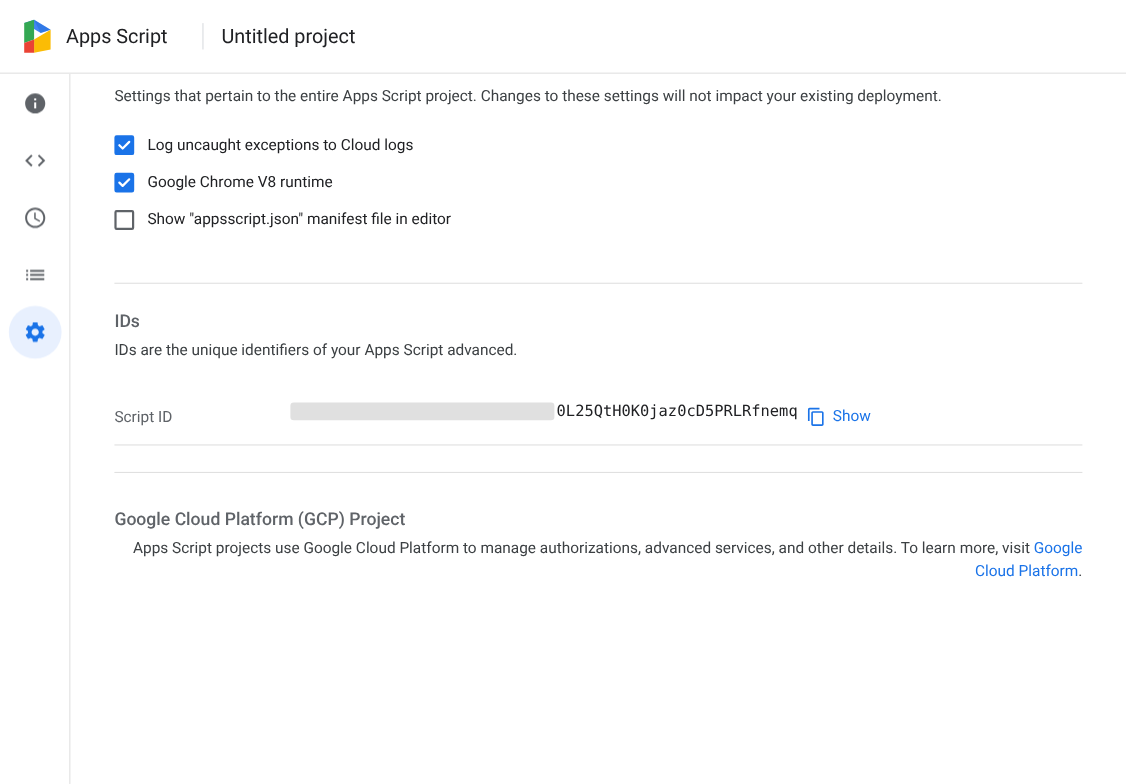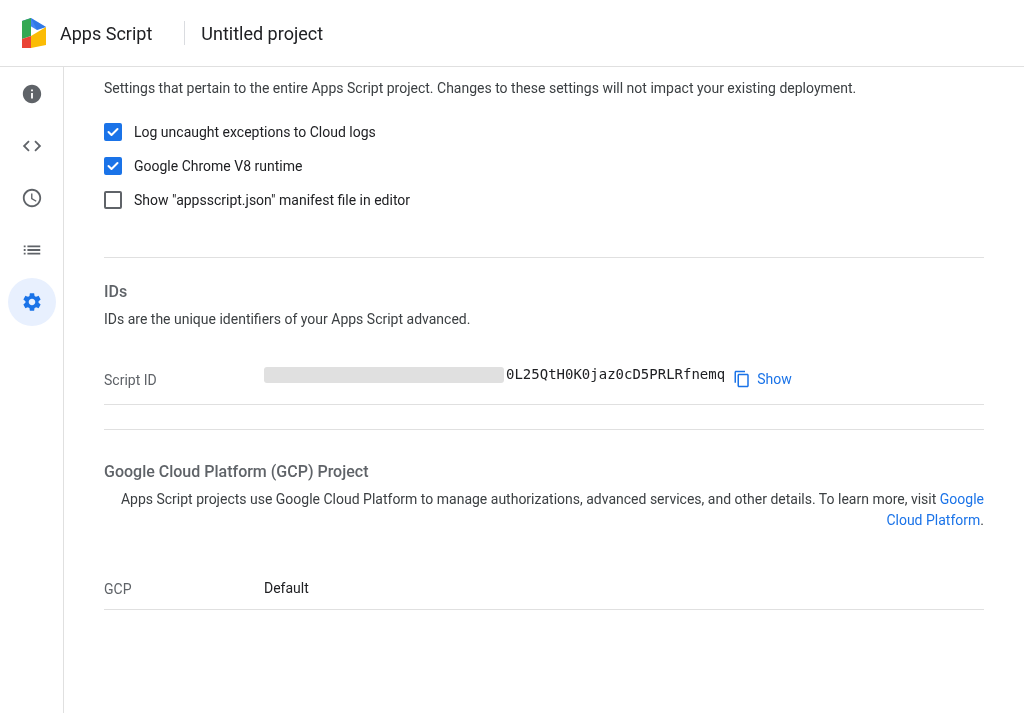--- a/index.html
+++ b/index.html
@@ -347,20 +347,16 @@
     </section>
 
     <hr class="divider" style="margin-top: 24px;">
 
     <section class="gcp-section">
       <h2 class="section-title">Google Cloud Platform (GCP) Project</h2>
       <p class="gcp-description">
         <span>Apps Script projects use Google Cloud Platform to manage authorizations, advanced services, and other details. To learn more, visit </span><a class="link" href="#"><span>Google Cloud Platform</span></a><span>.</span>
       </p>
 
-      <div class="field-row">
-        <span class="field-label">GCP</span>
-        <span class="field-value">Default</span>
-      </div>
     </section>
 
   </main>
 </div>
 
 </body></html>

